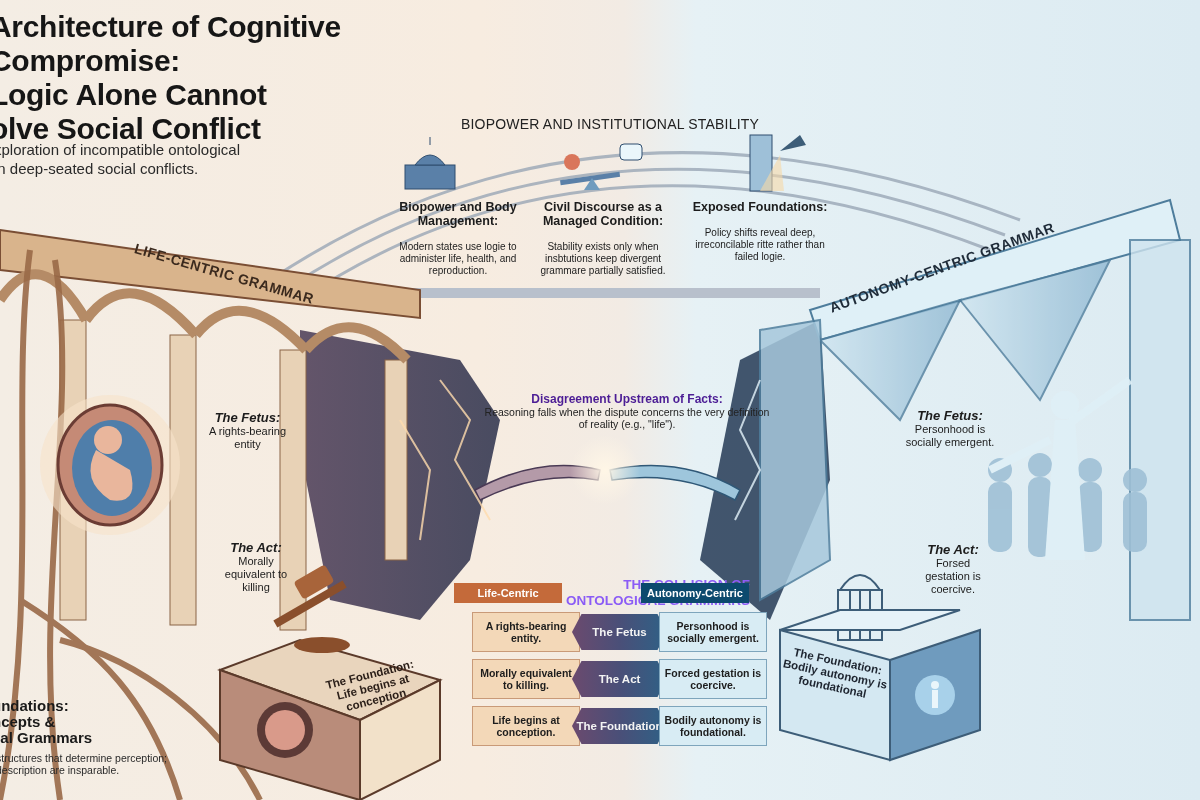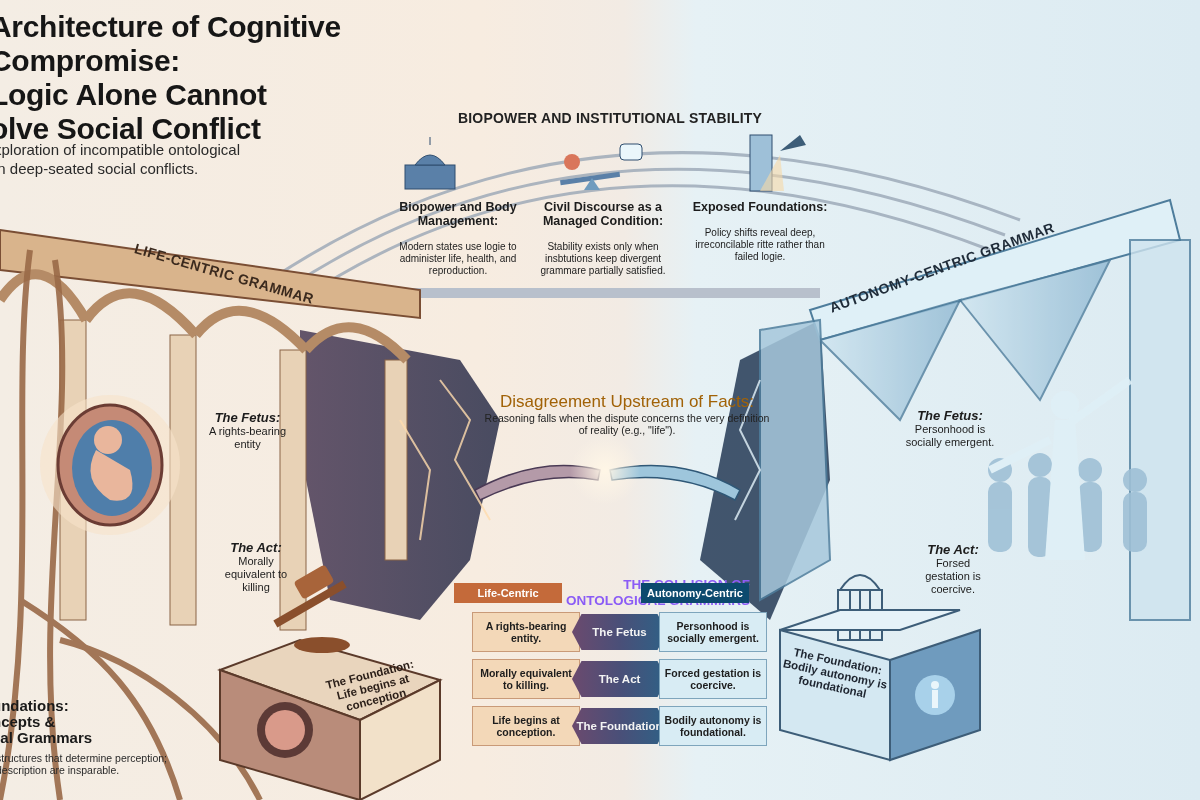--- a/index.html
+++ b/index.html
@@ -16,22 +16,22 @@
     left: -10px; top: 10px; width: 420px;
     font-size: 30px; font-weight: 700; line-height: 34px; color: #161616;
     letter-spacing: -0.3px;
   }
   .subtitle {
     left: -6px; top: 140px; width: 300px;
     font-size: 15px; line-height: 19px; color: #2a2a2a;
   }
   
   .bridge-title {
-    left: 440px; top: 110px; width: 340px; text-align: center;
-    font-size: 14px; font-weight: 700; color: #222; letter-spacing: 0.2px;
+    left: 440px; top: 116px; width: 340px; text-align: center;
+    font-size: 14px; font-weight: 400; color: #222; letter-spacing: 0.2px;
   }
   .info {
     text-align: center; color: #1c1c1c;
   }
   .info h3 { font-size: 12.5px; font-weight: 700; line-height: 14px; }
   .info p { font-size: 10px; line-height: 12px; margin-top: 13px; }
   .top-info-1 { left: 388px; top: 200px; width: 140px; }
   .top-info-2 { left: 528px; top: 200px; width: 150px; }
   .top-info-3 { left: 690px; top: 200px; width: 140px; }
 
@@ -40,21 +40,21 @@
     font-weight: 700; font-size: 14px; color: #3b2a1e; letter-spacing: 0.5px;
   }
   .life-label { left: 135px; top: 240px; transform: rotate(16deg); transform-origin: left center; }
   .auto-label { left: 830px; top: 300px; transform: rotate(-20deg); transform-origin: left center; color: #1f2b38; }
 
   .side-caption { text-align: center; color: #1c1c1c; }
   .side-caption h4 { font-size: 13px; font-weight: 700; line-height: 15px; font-style: italic; }
   .side-caption p { font-size: 11px; line-height: 13px; }
 
   .center-caption { left: 482px; top: 392px; width: 290px; text-align: center; }
-  .center-caption h3 { font-size: 17px; font-weight: 400; color: #a16207; }
+  .center-caption h3 { font-size: 12px; font-weight: 700; color: #4c1d95; }
   .center-caption p { font-size: 10.5px; line-height: 12px; color: #222; }
 
   
   .collision-title {
     left: 470px; top: 545px; width: 280px; text-align: right;
     font-size: 13.5px; font-weight: 700; line-height: 16px; color: #8b5cf6; margin-top: 32px;
   }
   .col-head {
     top: 583px; height: 20px; color: #fff; font-size: 11px; font-weight: 700;
     display: flex; align-items: center; justify-content: center;

